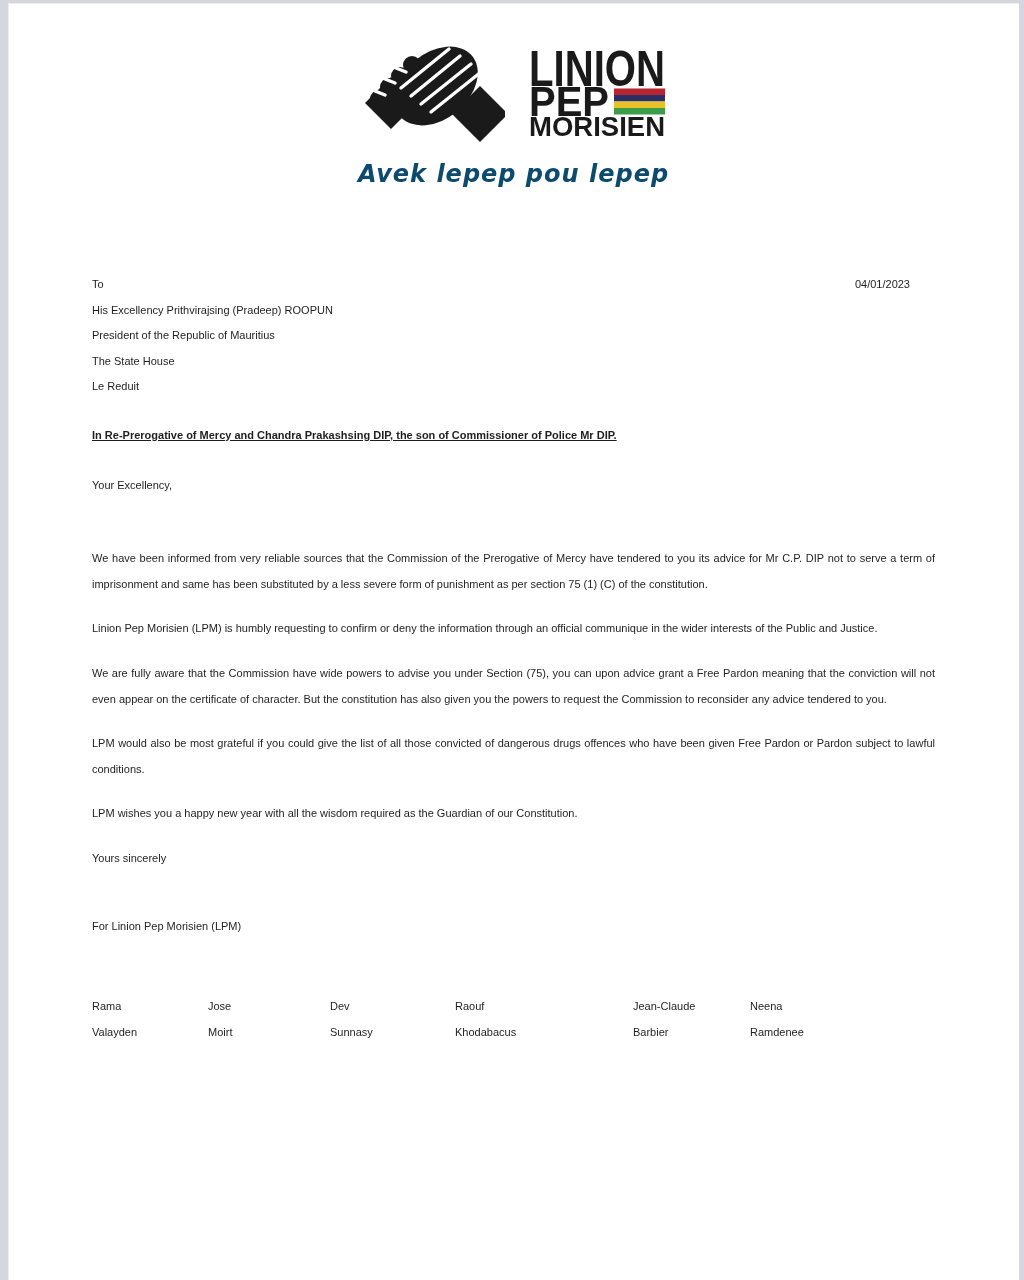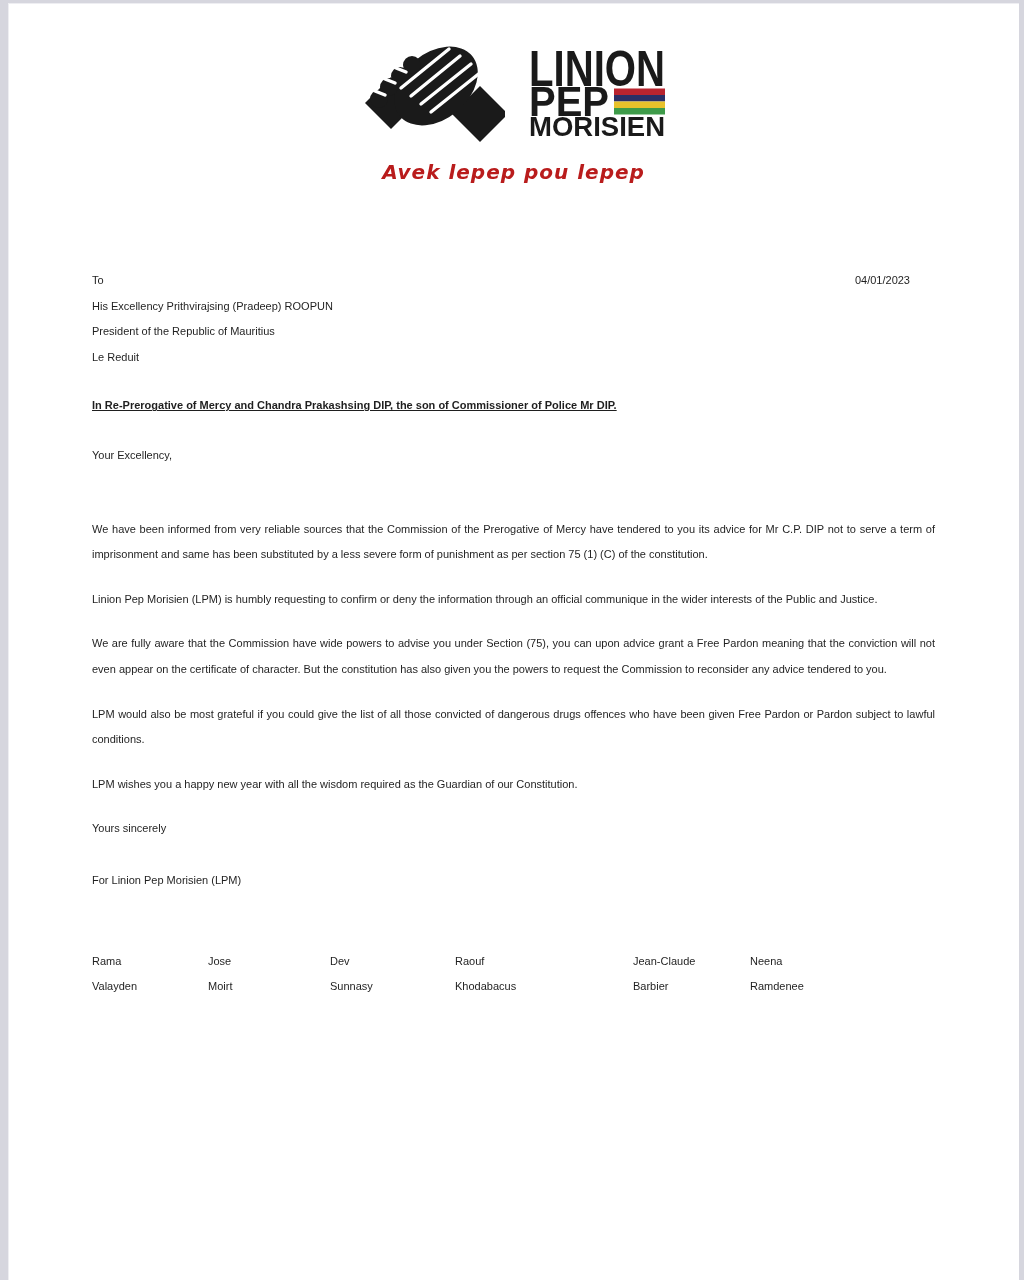--- a/index.html
+++ b/index.html
@@ -17,32 +17,32 @@
   }
   .content { padding:0 84px; color:#1f1f1f; font-size:11px; line-height:25.6px; }
 
   
   .logo-row { margin-top:35px; display:flex; justify-content:center; align-items:flex-start; gap:24px; }
   .logo-text { margin-top:12px; }
   .slogan {
     margin-top:8px; text-align:center;
     font-family:"DejaVu Sans", sans-serif;
     font-weight:bold; font-style:italic;
-    font-size:20px; letter-spacing:1px; color:#b91c1c;
+    font-size:24px; letter-spacing:1px; color:#0c4a6e;
   }
 
   
   .meta-row { margin-top:84px; display:flex; justify-content:space-between; }
   .date { padding-right:25px; }
   .subject { margin-top:23px; font-weight:bold; text-decoration:underline; }
   .greeting { margin-top:24px; margin-bottom:48px; }
   p.body-par { margin-bottom:19px; text-align:justify; }
   p.body-par.single { text-align:left; }
   .thanking { margin-top:10px; }
-  .signoff-for { margin-top:26px; }
+  .signoff-for { margin-top:42px; }
   .signatories {
     margin-top:55px;
     display:grid;
     grid-template-columns:116px 122px 125px 178px 117px 1fr;
   }
 </style>
 </head>
 <body>
 
 <div class="page">
@@ -95,20 +95,21 @@
 
   <div class="content">
 
     <div class="meta-row">
       <span>To</span>
       <span class="date">04/01/2023</span>
     </div>
 
     <div>His Excellency Prithvirajsing (Pradeep) ROOPUN</div>
     <div>President of the Republic of Mauritius</div>
+    <div>The State House</div>
     <div>Le Reduit</div>
 
     <div class="subject">In Re-Prerogative of Mercy and Chandra Prakashsing DIP, the son of Commissioner of Police Mr DIP.</div>
 
     <div class="greeting">Your Excellency,</div>
 
     <p class="body-par">We have been informed from very reliable sources that the Commission of the Prerogative of Mercy have tendered to you its advice for Mr C.P. DIP not to serve a term of imprisonment and same has been substituted by a less severe form of punishment as per section 75 (1) (C) of the constitution.</p>
     <p class="body-par">Linion Pep Morisien (LPM) is humbly requesting to confirm or deny the information through an official communique in the wider interests of the Public and Justice.</p>
     <p class="body-par">We are fully aware that the Commission have wide powers to advise you under Section (75), you can upon advice grant a Free Pardon meaning that the conviction will not even appear on the certificate of character. But the constitution has also given you the powers to request the Commission to reconsider any advice tendered to you.</p>
     <p class="body-par">LPM would also be most grateful if you could give the list of all those convicted of dangerous drugs offences who have been given Free Pardon or Pardon subject to lawful conditions.</p>

